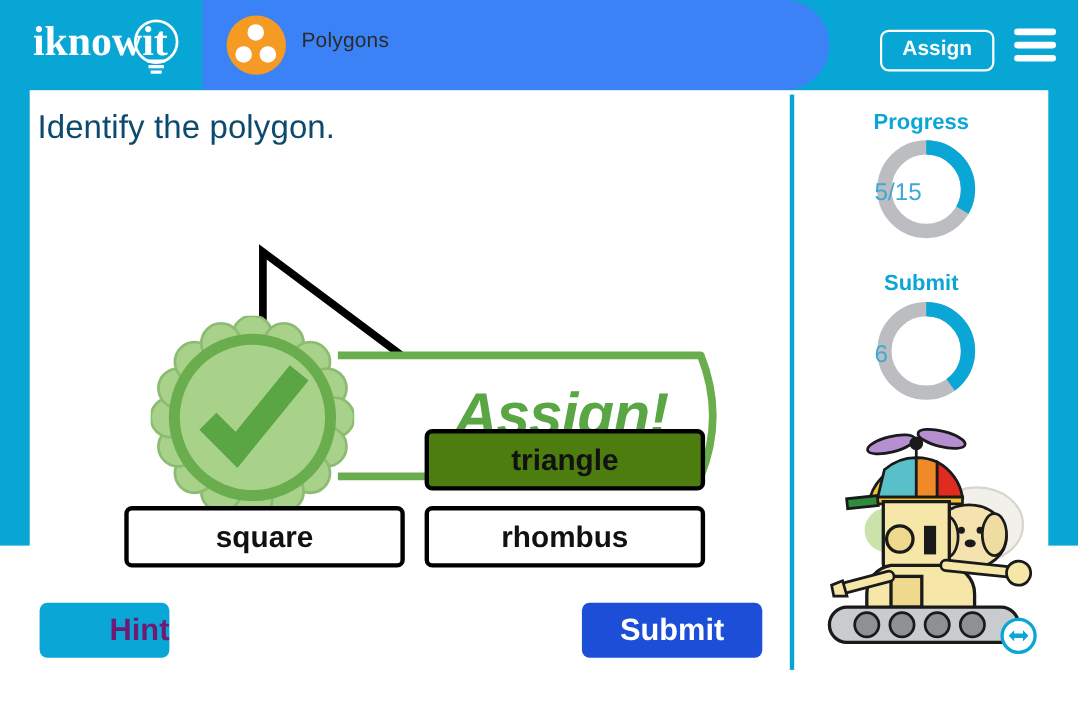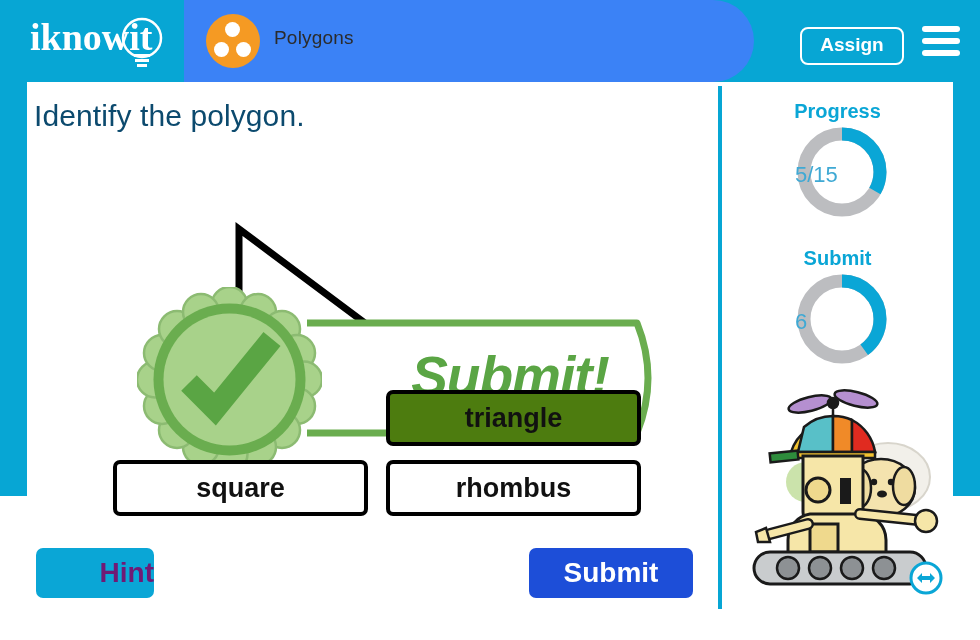--- a/index.html
+++ b/index.html
@@ -317,21 +317,21 @@
             <circle cx="25" cy="66" r="18"></circle>
             <circle cx="40" cy="42" r="18"></circle>
             <circle cx="64" cy="25" r="18"></circle>
           </g>
           <circle cx="92.5" cy="92.5" r="76" fill="#6aad4f"></circle>
           <circle cx="92.5" cy="92.5" r="66" fill="#a8d28a"></circle>
           <path d="M52,96 L78,122 L135,52" fill="none" stroke="#5aa544" stroke-width="22" stroke-linecap="butt" stroke-linejoin="miter"></path>
         </svg>
       </div>
 
-      <div id="feedback-text">Submit!</div>
+      <div id="feedback-text">Assign!</div>
     </div>
 
     <div class="option selected" id="option-1" style="background: #4d7c0f;">triangle</div>
     <div class="option" id="option-2">square</div>
     <div class="option" id="option-3">rhombus</div>
 
     <div id="hint-button">Hint</div>
     <div id="submit-button">Submit</div>
 
     <div id="sidebar">

